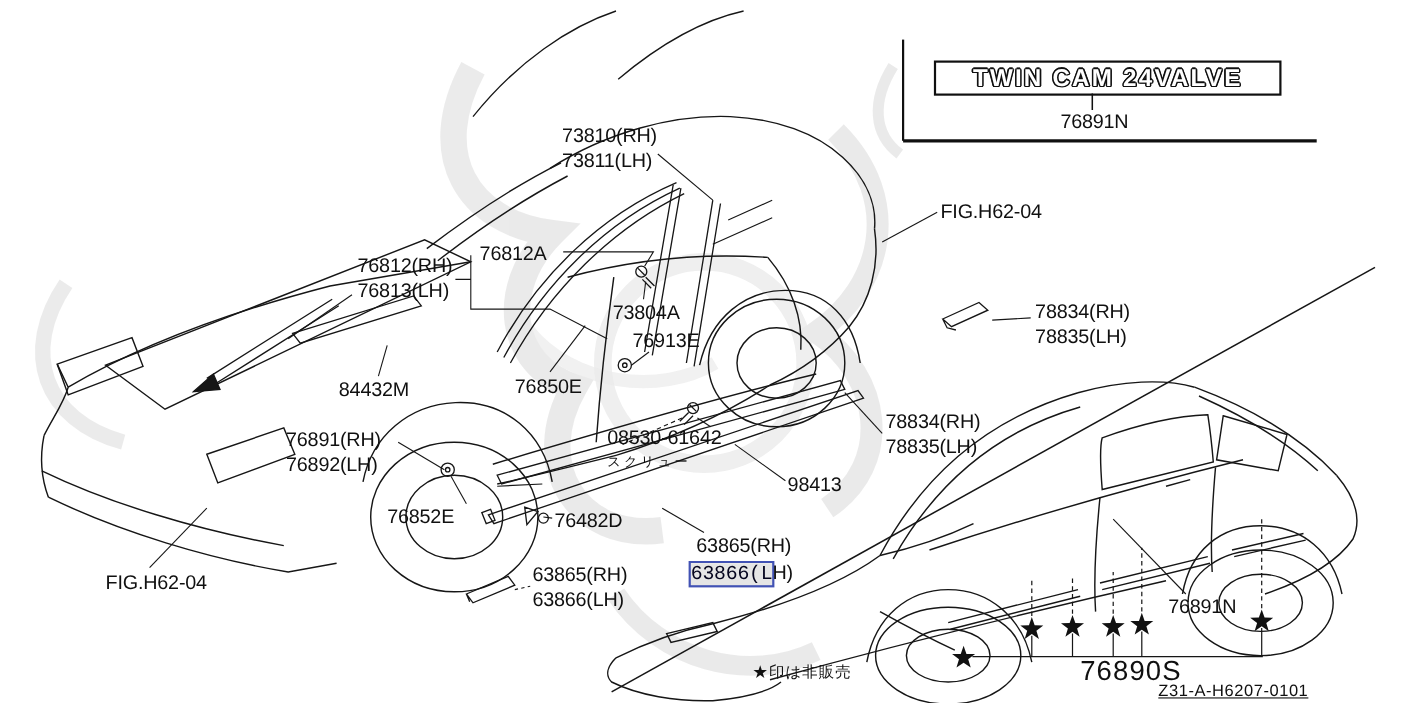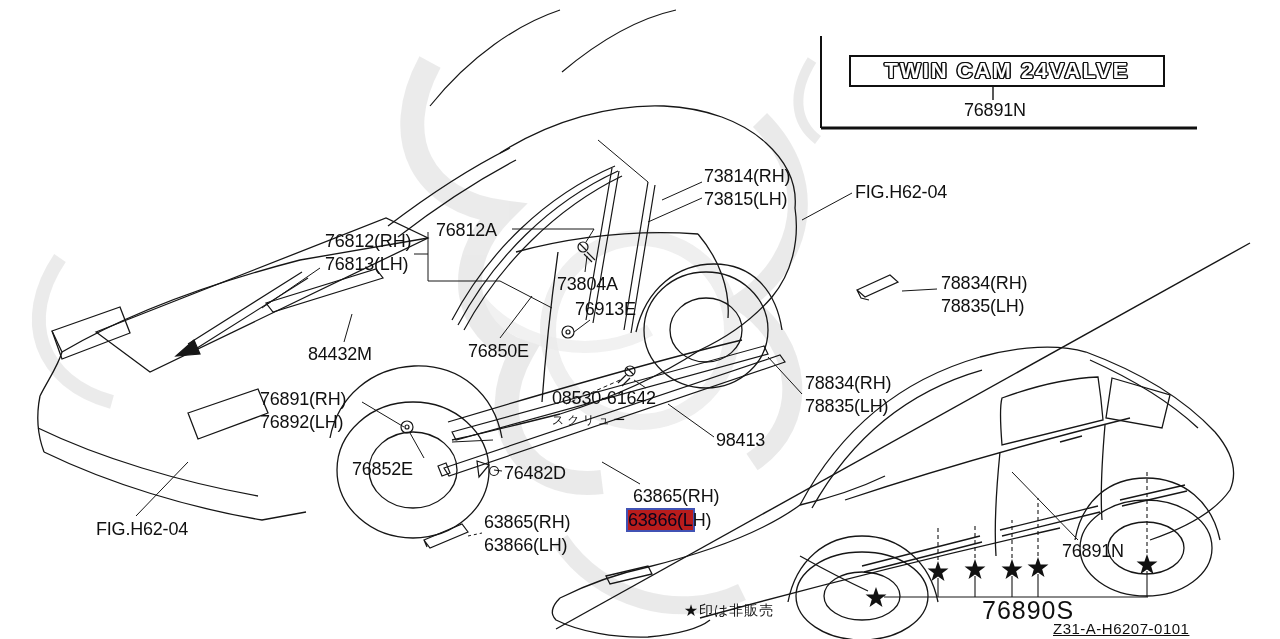--- a/index.html
+++ b/index.html
@@ -3,21 +3,21 @@
 <meta charset="utf-8">
 <style>
   html,body{margin:0;padding:0;background:#fff;}
   #stage{position:relative;width:1280px;height:639px;background:#ffffff;overflow:hidden;
          font-family:"Liberation Sans",sans-serif;color:#101010;border-radius:29px;}
   #art{position:absolute;left:0;top:0;}
   .lbl{position:absolute;font-size:18px;line-height:23px;white-space:nowrap;
        letter-spacing:-0.2px;color:#101010;}
   .lbl div{white-space:nowrap;}
   .sm{font-size:12px;letter-spacing:3px;margin-top:-1px;}
-  .hl{background:#b91c1c;box-shadow:0 0 0 2px #4152b4;color:#05051e;}
+  .hl{background:#e5e5e5;box-shadow:0 0 0 2px #4152b4;color:#05051e;font-family:Liberation Mono, monospace;}
   .badge-box{position:absolute;left:849px;top:55px;width:312px;height:28px;
              border:2px solid #101010;display:flex;align-items:center;justify-content:center;}
   .badge-text{font-weight:bold;font-size:22px;letter-spacing:2px;color:#ffffff;
       text-shadow:-1.4px 0 #101010,1.4px 0 #101010,0 -1.4px #101010,0 1.4px #101010,
                   -1px -1px #101010,1px 1px #101010,-1px 1px #101010,1px -1px #101010;}
   .note{position:absolute;font-size:14px;letter-spacing:1px;}
   .code{position:absolute;font-size:15px;letter-spacing:0.5px;text-decoration:underline;}
   .s76890{font-size:25px;letter-spacing:1px;}
 </style>
 </head>
@@ -190,25 +190,25 @@
       <path d="M1038,556 L1038,498" stroke-dasharray="4,3"></path>
       <path d="M1147,553 L1147,470" stroke-dasharray="4,3"></path>
     </g>
   </svg>
 
   <div class="badge-box">
     <span class="badge-text">TWIN CAM 24VALVE</span>
   </div>
   <div class="lbl" style="left:964px;top:99px">76891N</div>
 
-
-  <div class="lbl" style="left:704px;top:165px">
-    <div>73814(RH)</div>
-    <div>73815(LH)</div>
-  </div>
+  <div class="lbl" style="left:511px;top:112px">
+    <div>73810(RH)</div>
+    <div>73811(LH)</div>
+  </div>
+
 
   <div class="lbl" style="left:855px;top:181px">FIG.H62-04</div>
 
   <div class="lbl" style="left:436px;top:219px">76812A</div>
 
   <div class="lbl" style="left:325px;top:230px">
     <div>76812(RH)</div>
     <div>76813(LH)</div>
   </div>
 

